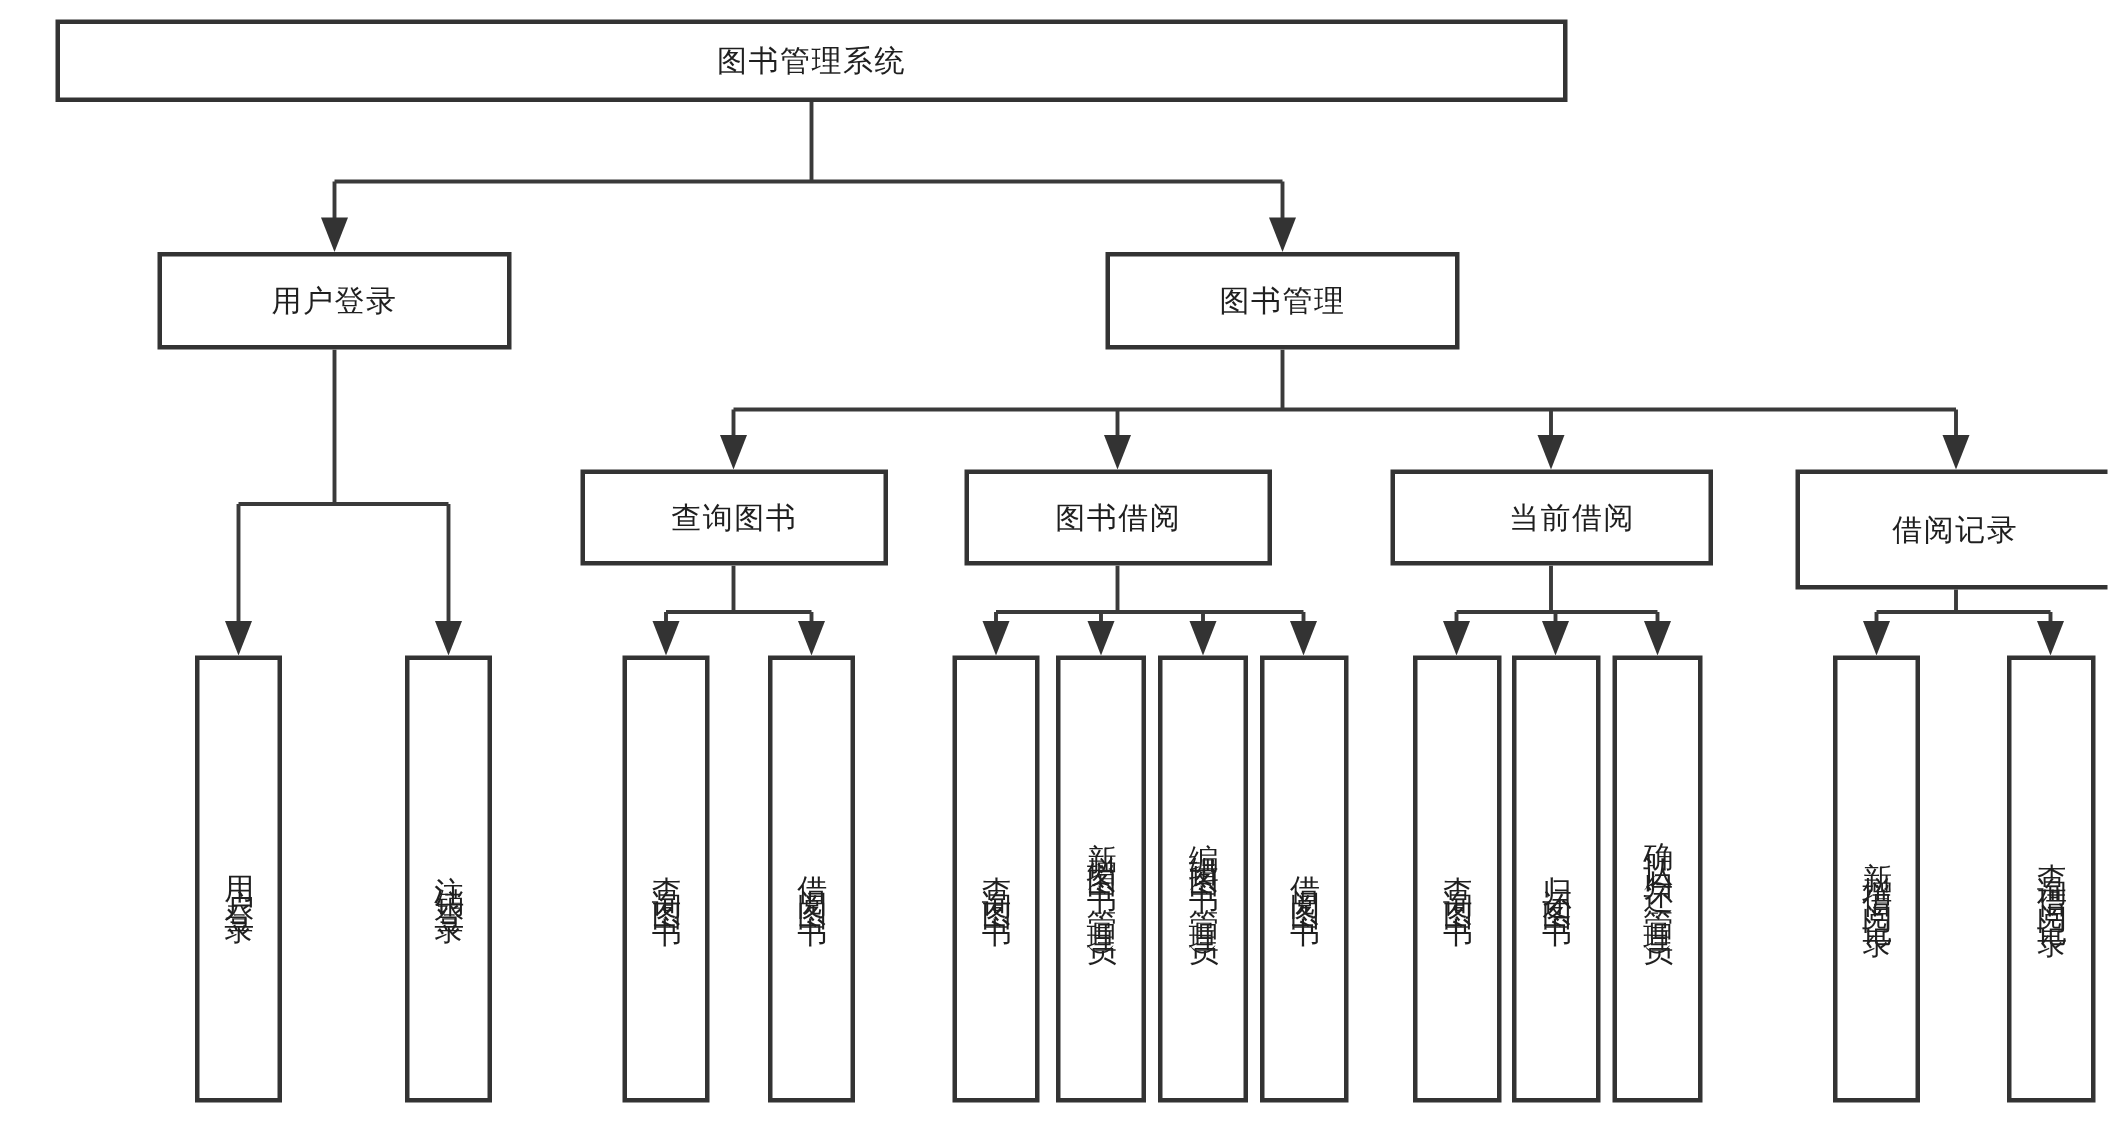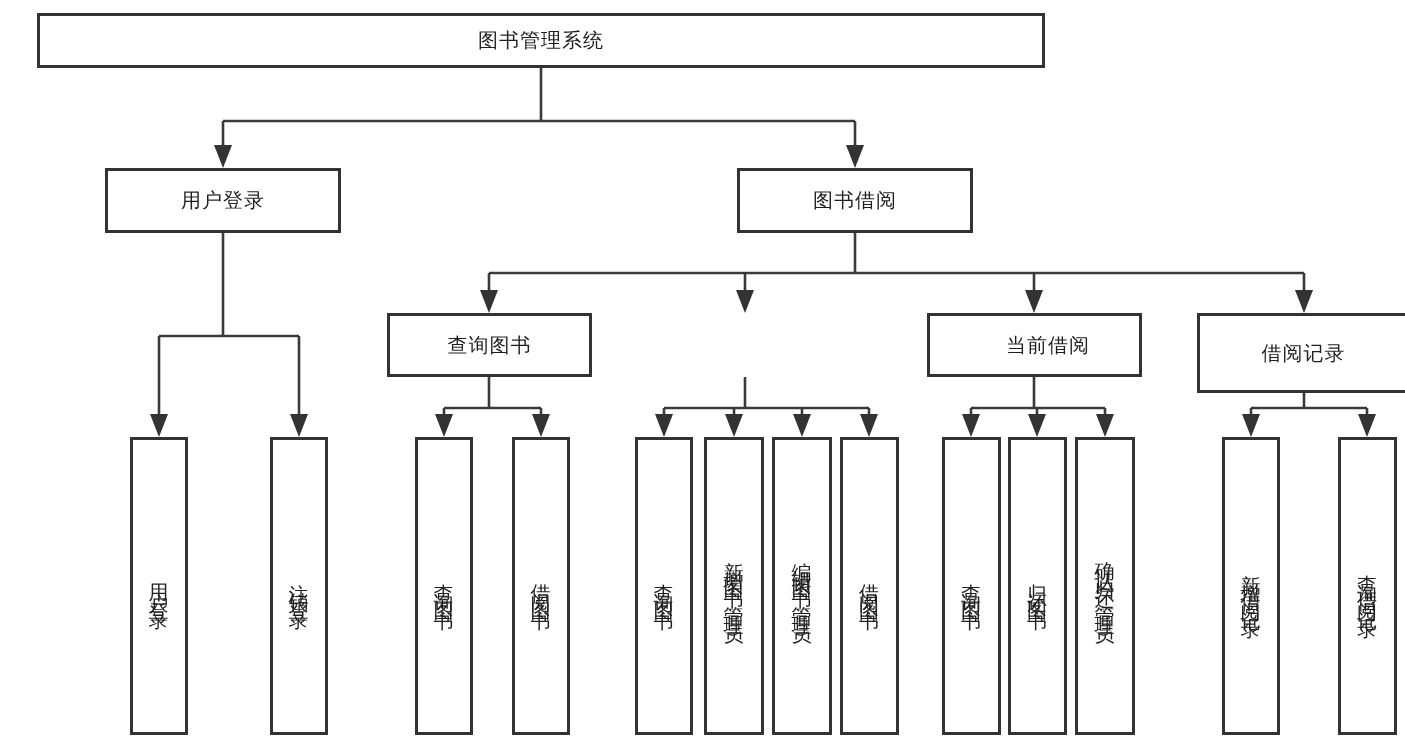--- a/index.html
+++ b/index.html
@@ -131,25 +131,28 @@
   </svg>
 
   <div class="node h" style="left:12px; top:13px; width:1008px; height:55px;">
     <span>图书管理系统</span>
   </div>
 
   <div class="node h" style="left:80px; top:168px; width:236px; height:65px;">
     <span>用户登录</span>
   </div>
   <div class="node h" style="left:712px; top:168px; width:236px; height:65px;">
+    <span>图书管理</span>
+  </div>
+
+  <div class="node h" style="left:362px; top:313px; width:205px; height:64px;">
+    <span>查询图书</span>
+  </div>
+  <div class="node h" style="left:618px; top:313px; width:205px; height:64px;">
     <span>图书借阅</span>
-  </div>
-
-  <div class="node h" style="left:362px; top:313px; width:205px; height:64px;">
-    <span>查询图书</span>
   </div>
   <div class="node h" style="left:902px; top:313px; width:215px; height:64px;padding-left:27px;">
     <span>当前借阅</span>
   </div>
   <div class="node h" style="left:1172px; top:313px; width:213px; height:80px;">
     <span>借阅记录</span>
   </div>
 
   <div class="node v" style="left:105px; top:437px; width:58px; height:298px;">
     <span>用户登录</span>

